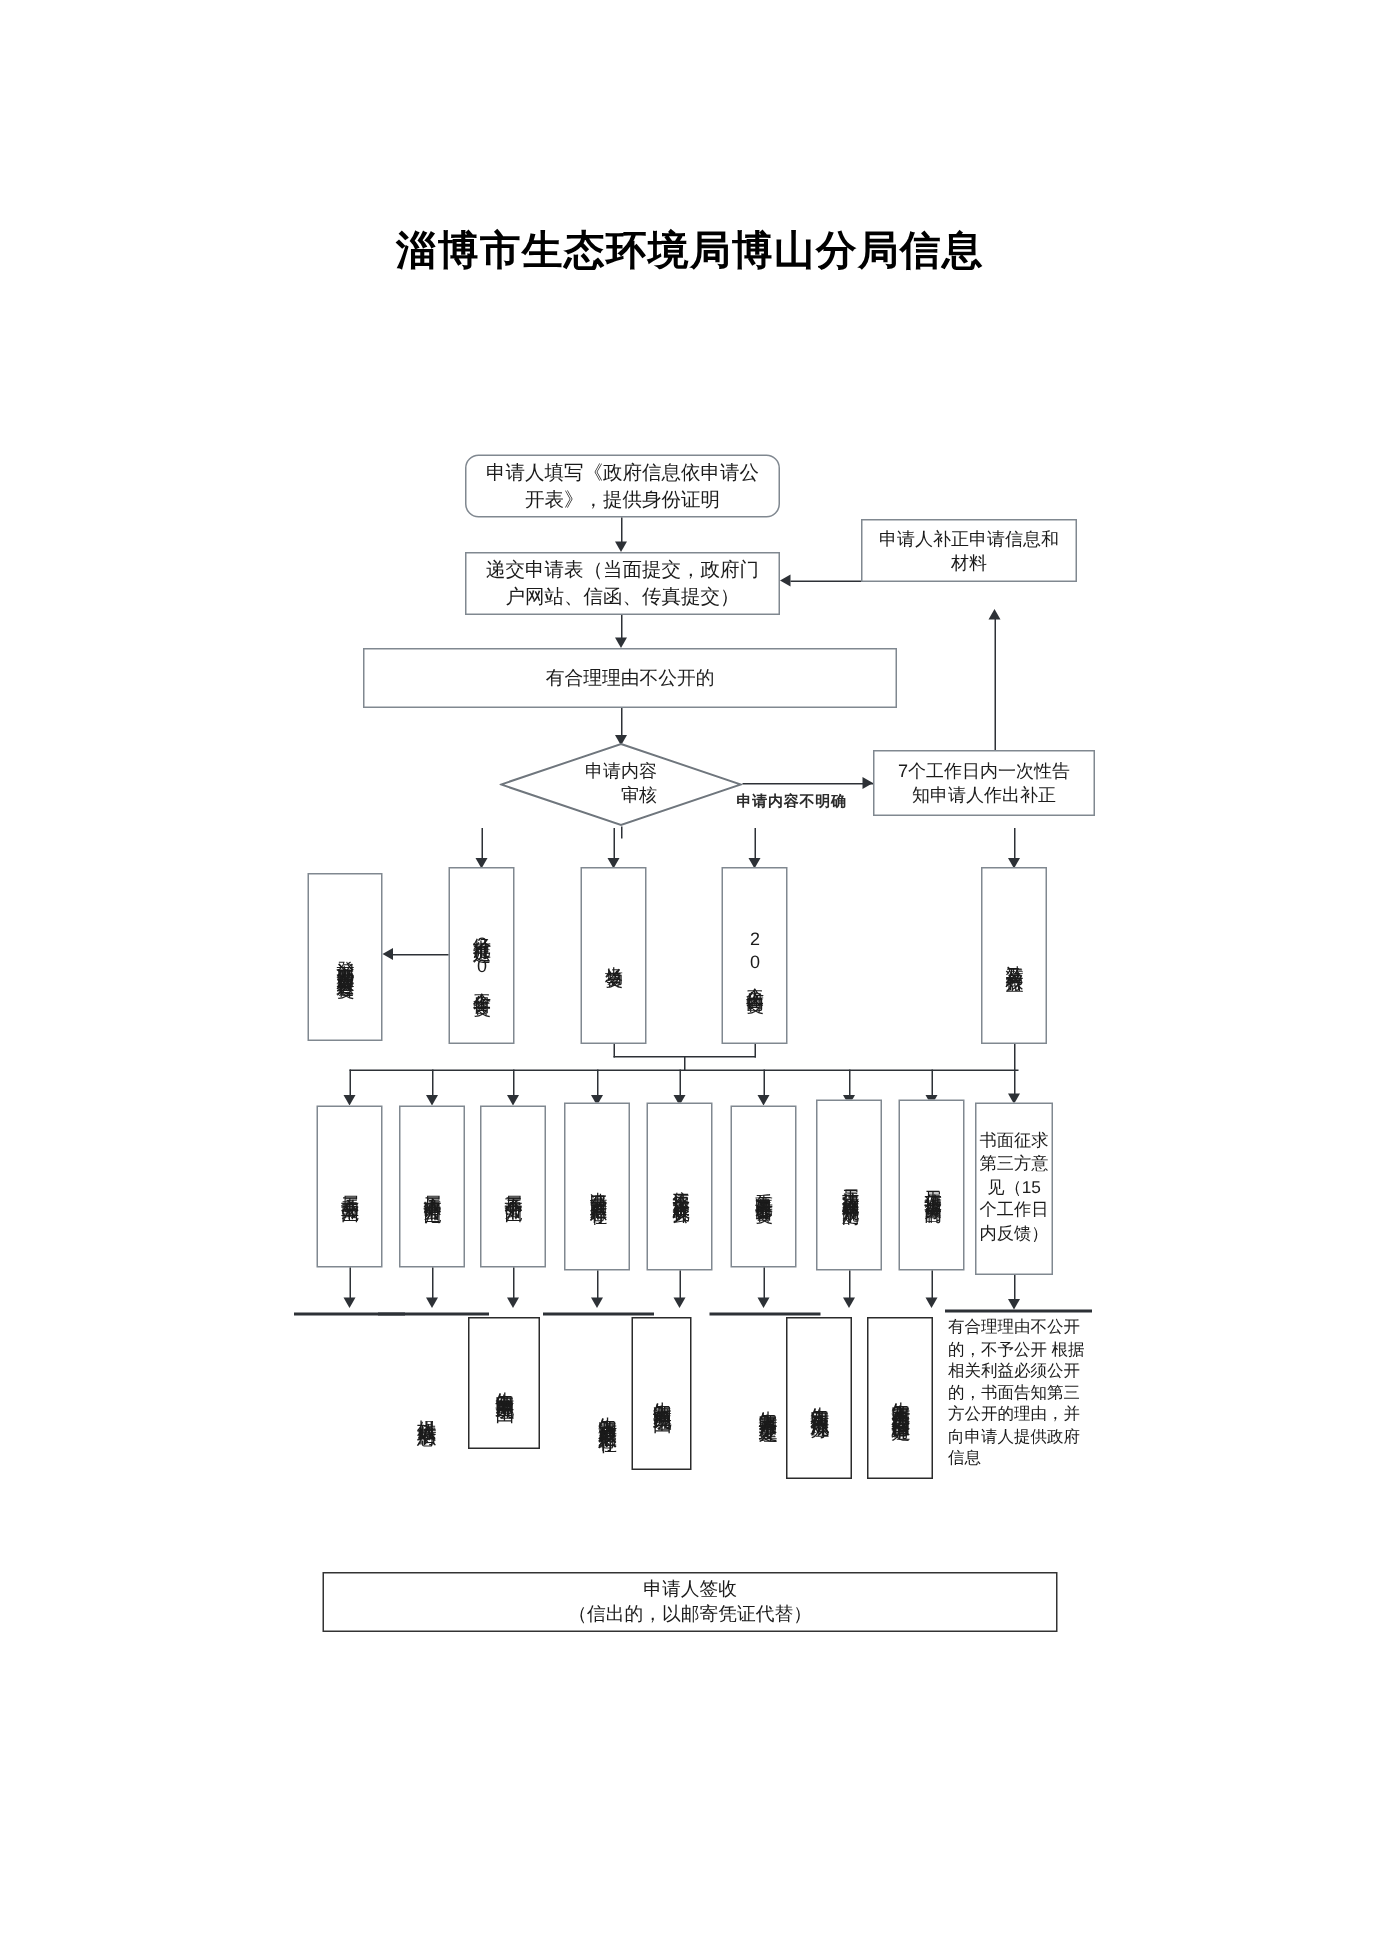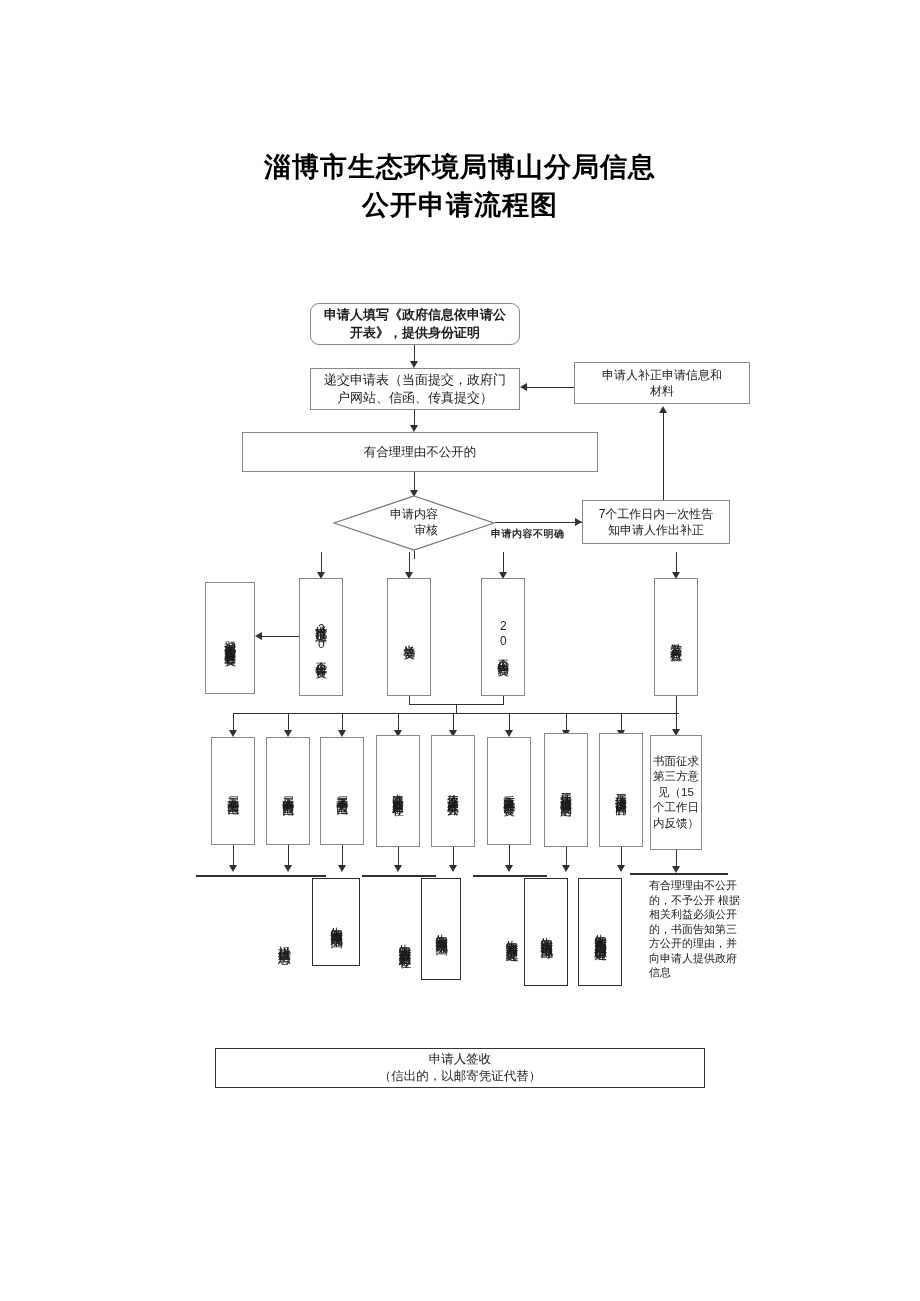--- a/index.html
+++ b/index.html
@@ -28,21 +28,21 @@
   .node{
     position:absolute;
     box-sizing:border-box;
     border:1px solid #808890;
     background:#fff;
     display:flex;align-items:center;justify-content:center;
     text-align:center;
     color:#1b1b1b;
     line-height:1.35;
   }
-  .node.round{border-radius:9px;font-weight:bold;}
+  .node.round{border-radius:9px;}
   .node.thick{border:1.6px solid #333;margin-top:34px;}
 
   
   .vnode{
     position:absolute;
     box-sizing:border-box;
     border:1px solid #808890;
     background:#fff;
     display:flex;align-items:center;justify-content:center;
     writing-mode:vertical-rl;
@@ -124,37 +124,36 @@
   }
   .tick{position:absolute;background:#2d3136;height:1.6px;}
 </style>
 </head>
 <body>
 
 <div id="page">
 
   <div class="title">
     <div>淄博市生态环境局博山分局信息</div>
-    <div>公开申请流程图</div>
   </div>
 
   <div class="node round" style="left:310px;top:303px;width:210px;height:42px;font-size:13px;white-space:pre-line;padding:0 6px;">
     <span>申请人填写《政府信息依申请公
 开表》，提供身份证明</span>
   </div>
 
   <div class="ln lnv dk" style="left:414px;top:345px;height:18px;"></div>
   <div class="arrow down" style="left:410px;top:361px;"></div>
 
   <div class="node" style="left:310px;top:368px;width:210px;height:42px;font-size:13px;white-space:pre-line;padding:0 6px;">
     <span>递交申请表（当面提交，政府门
 户网站、信函、传真提交）</span>
   </div>
 
-  <div class="node" style="left:574px;top:362px;width:176px;height:42px;font-size:12px;white-space:pre-line;padding:0 4px;">
+  <div class="node" style="left:574px;top:346px;width:144px;height:42px;font-size:12px;white-space:pre-line;padding:0 4px;">
     <span>申请人补正申请信息和
 材料</span>
   </div>
 
   <div class="ln lnh dk" style="left:527px;top:387px;width:47px;"></div>
   <div class="arrow left" style="left:520px;top:383px;"></div>
 
   <div class="ln lnv dk" style="left:414px;top:410px;height:17px;"></div>
   <div class="arrow down" style="left:410px;top:425px;"></div>
 
@@ -345,21 +344,21 @@
   </div>
 
   <div class="vlabel boxed" style="left:524px;top:878px;width:44px;height:108px;font-size:12.5px;">
     <span>告知申请人依法依规办理</span>
   </div>
 
   <div class="vlabel boxed" style="left:578px;top:878px;width:44px;height:108px;font-size:12.5px;">
     <span>告知申请人不作为政府信息申请处理</span>
   </div>
 
-  <div class="hlabel" style="left:632px;top:878px;width:98px;height:118px;font-size:11px;margin-left:17px;">
+  <div class="hlabel" style="left:632px;top:878px;width:98px;height:118px;font-size:11px;">
     <span>有合理理由不公开的，不予公开 根据相关利益必须公开的，书面告知第三方公开的理由，并向申请人提供政府信息</span>
   </div>
 
   <div class="node thick" style="left:215px;top:1014px;width:490px;height:40px;font-size:12.5px;flex-direction:column;">
     <span>申请人签收</span>
     <span>（信出的，以邮寄凭证代替）</span>
   </div>
 
 </div>
 

